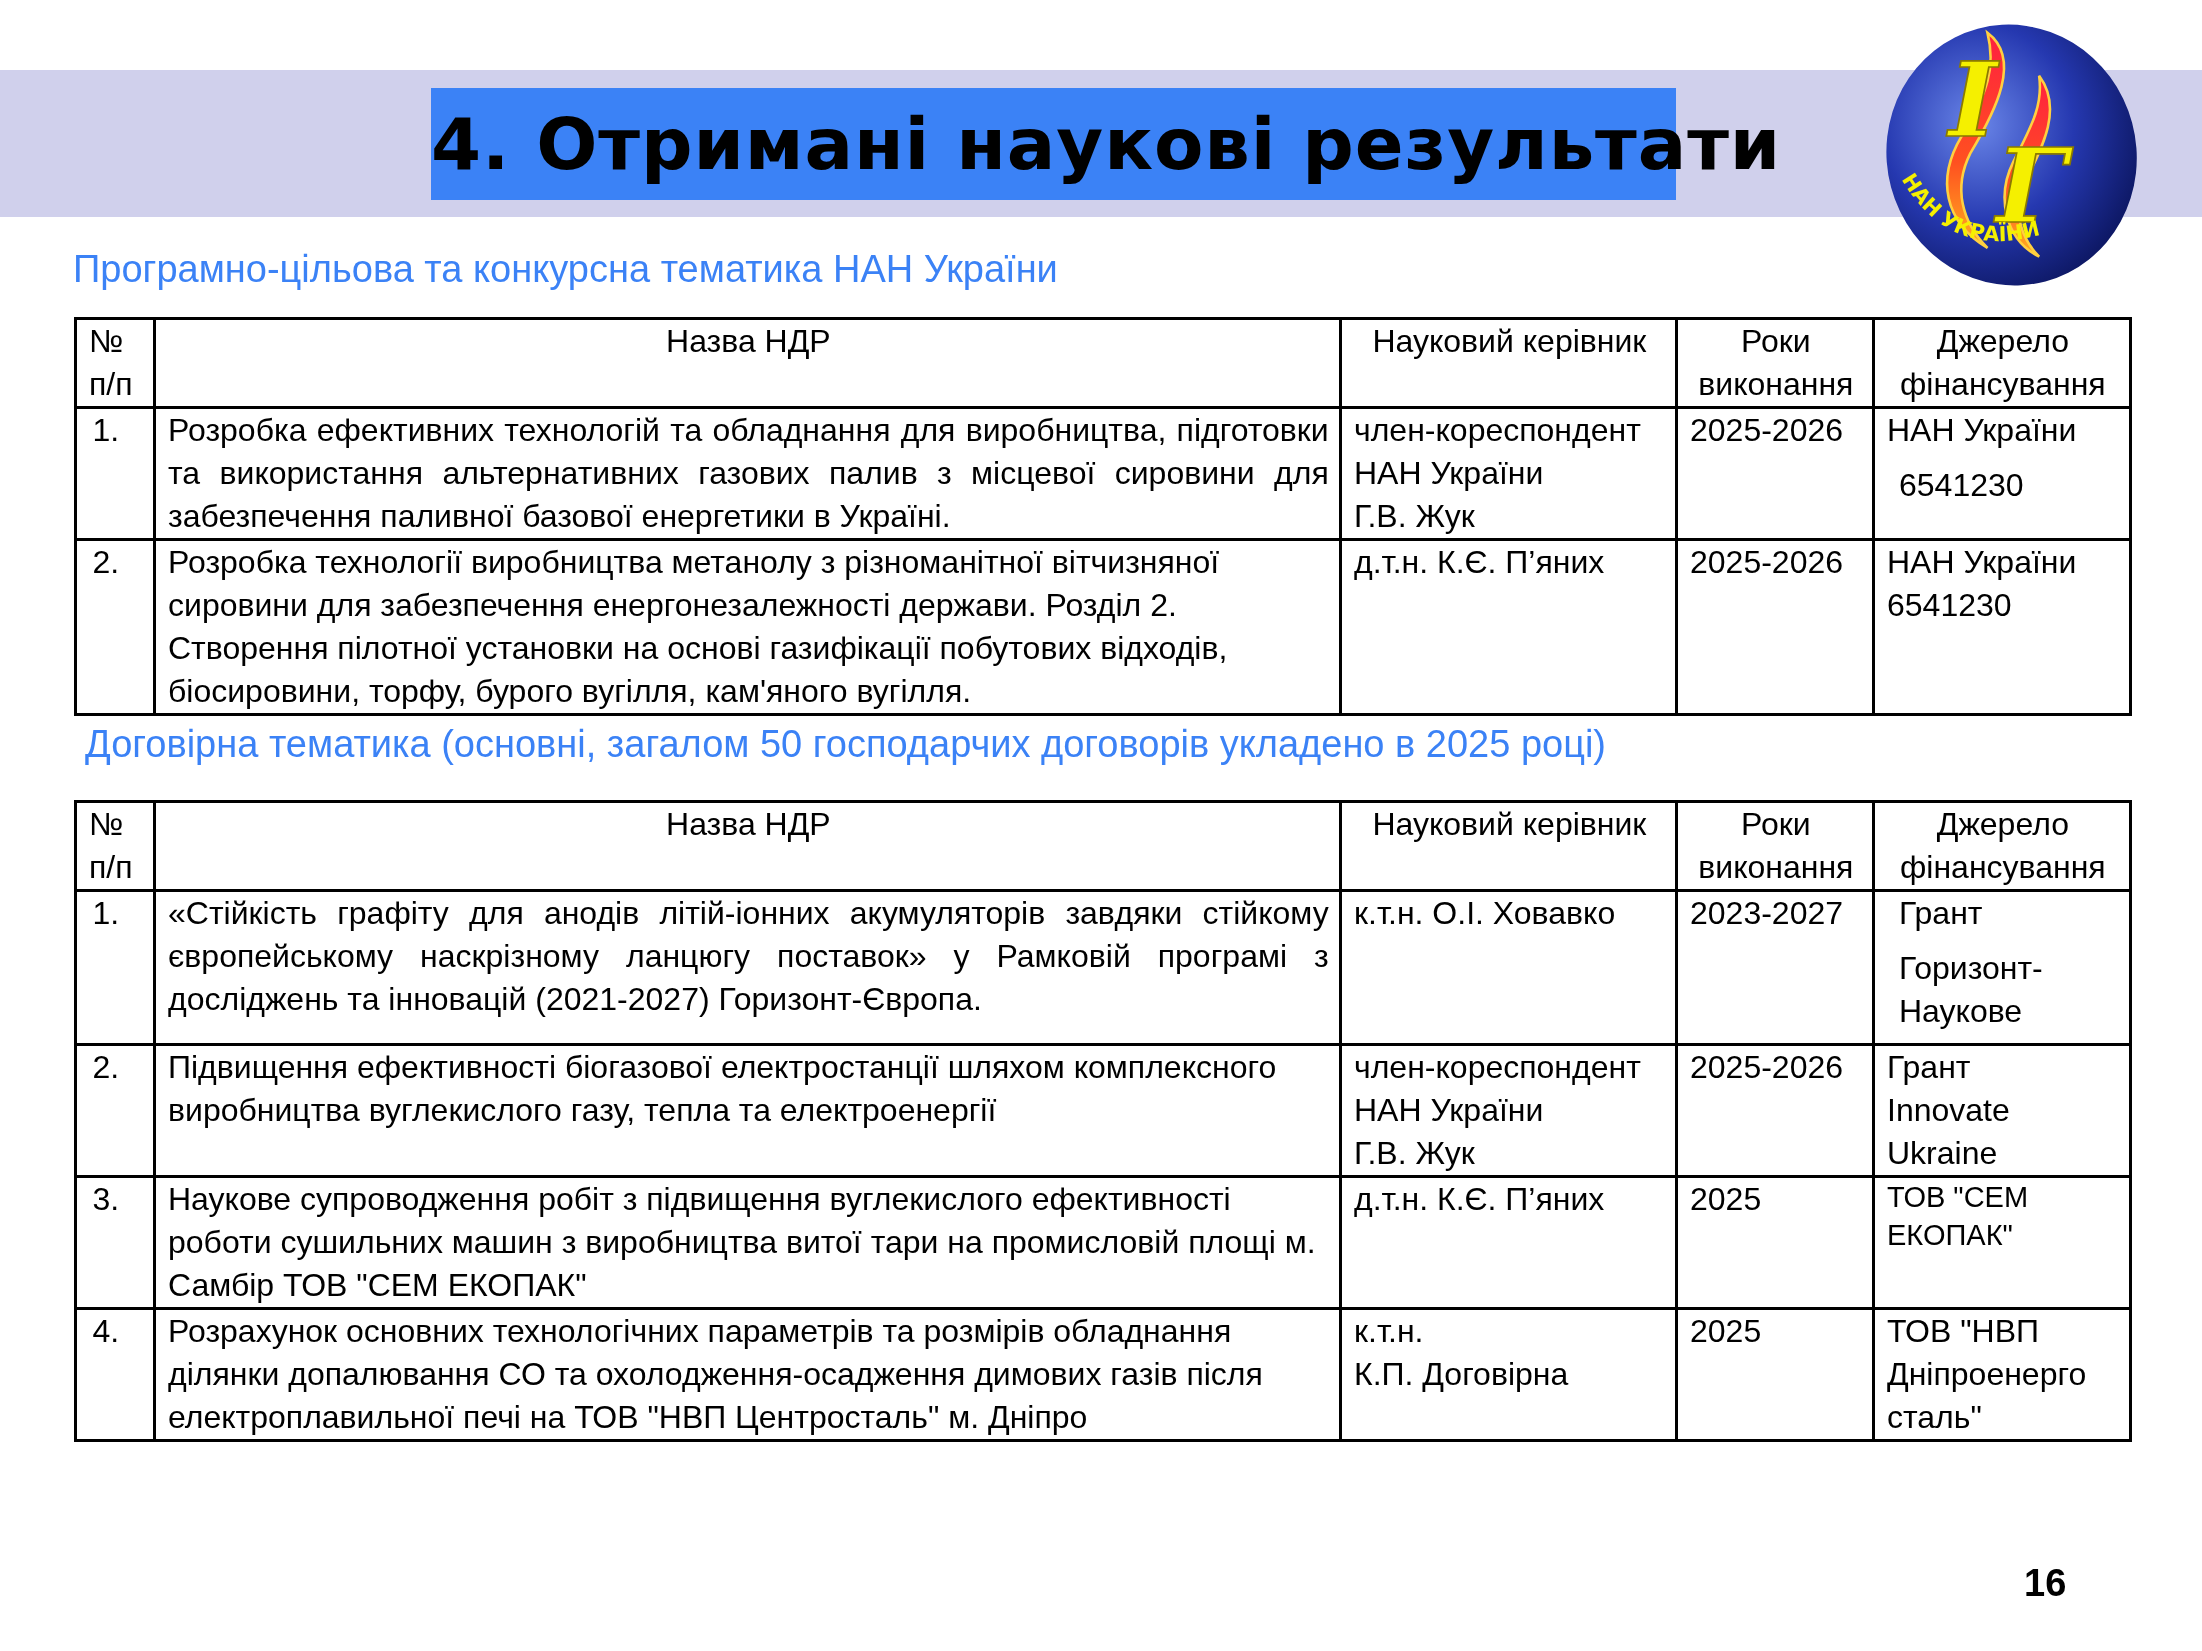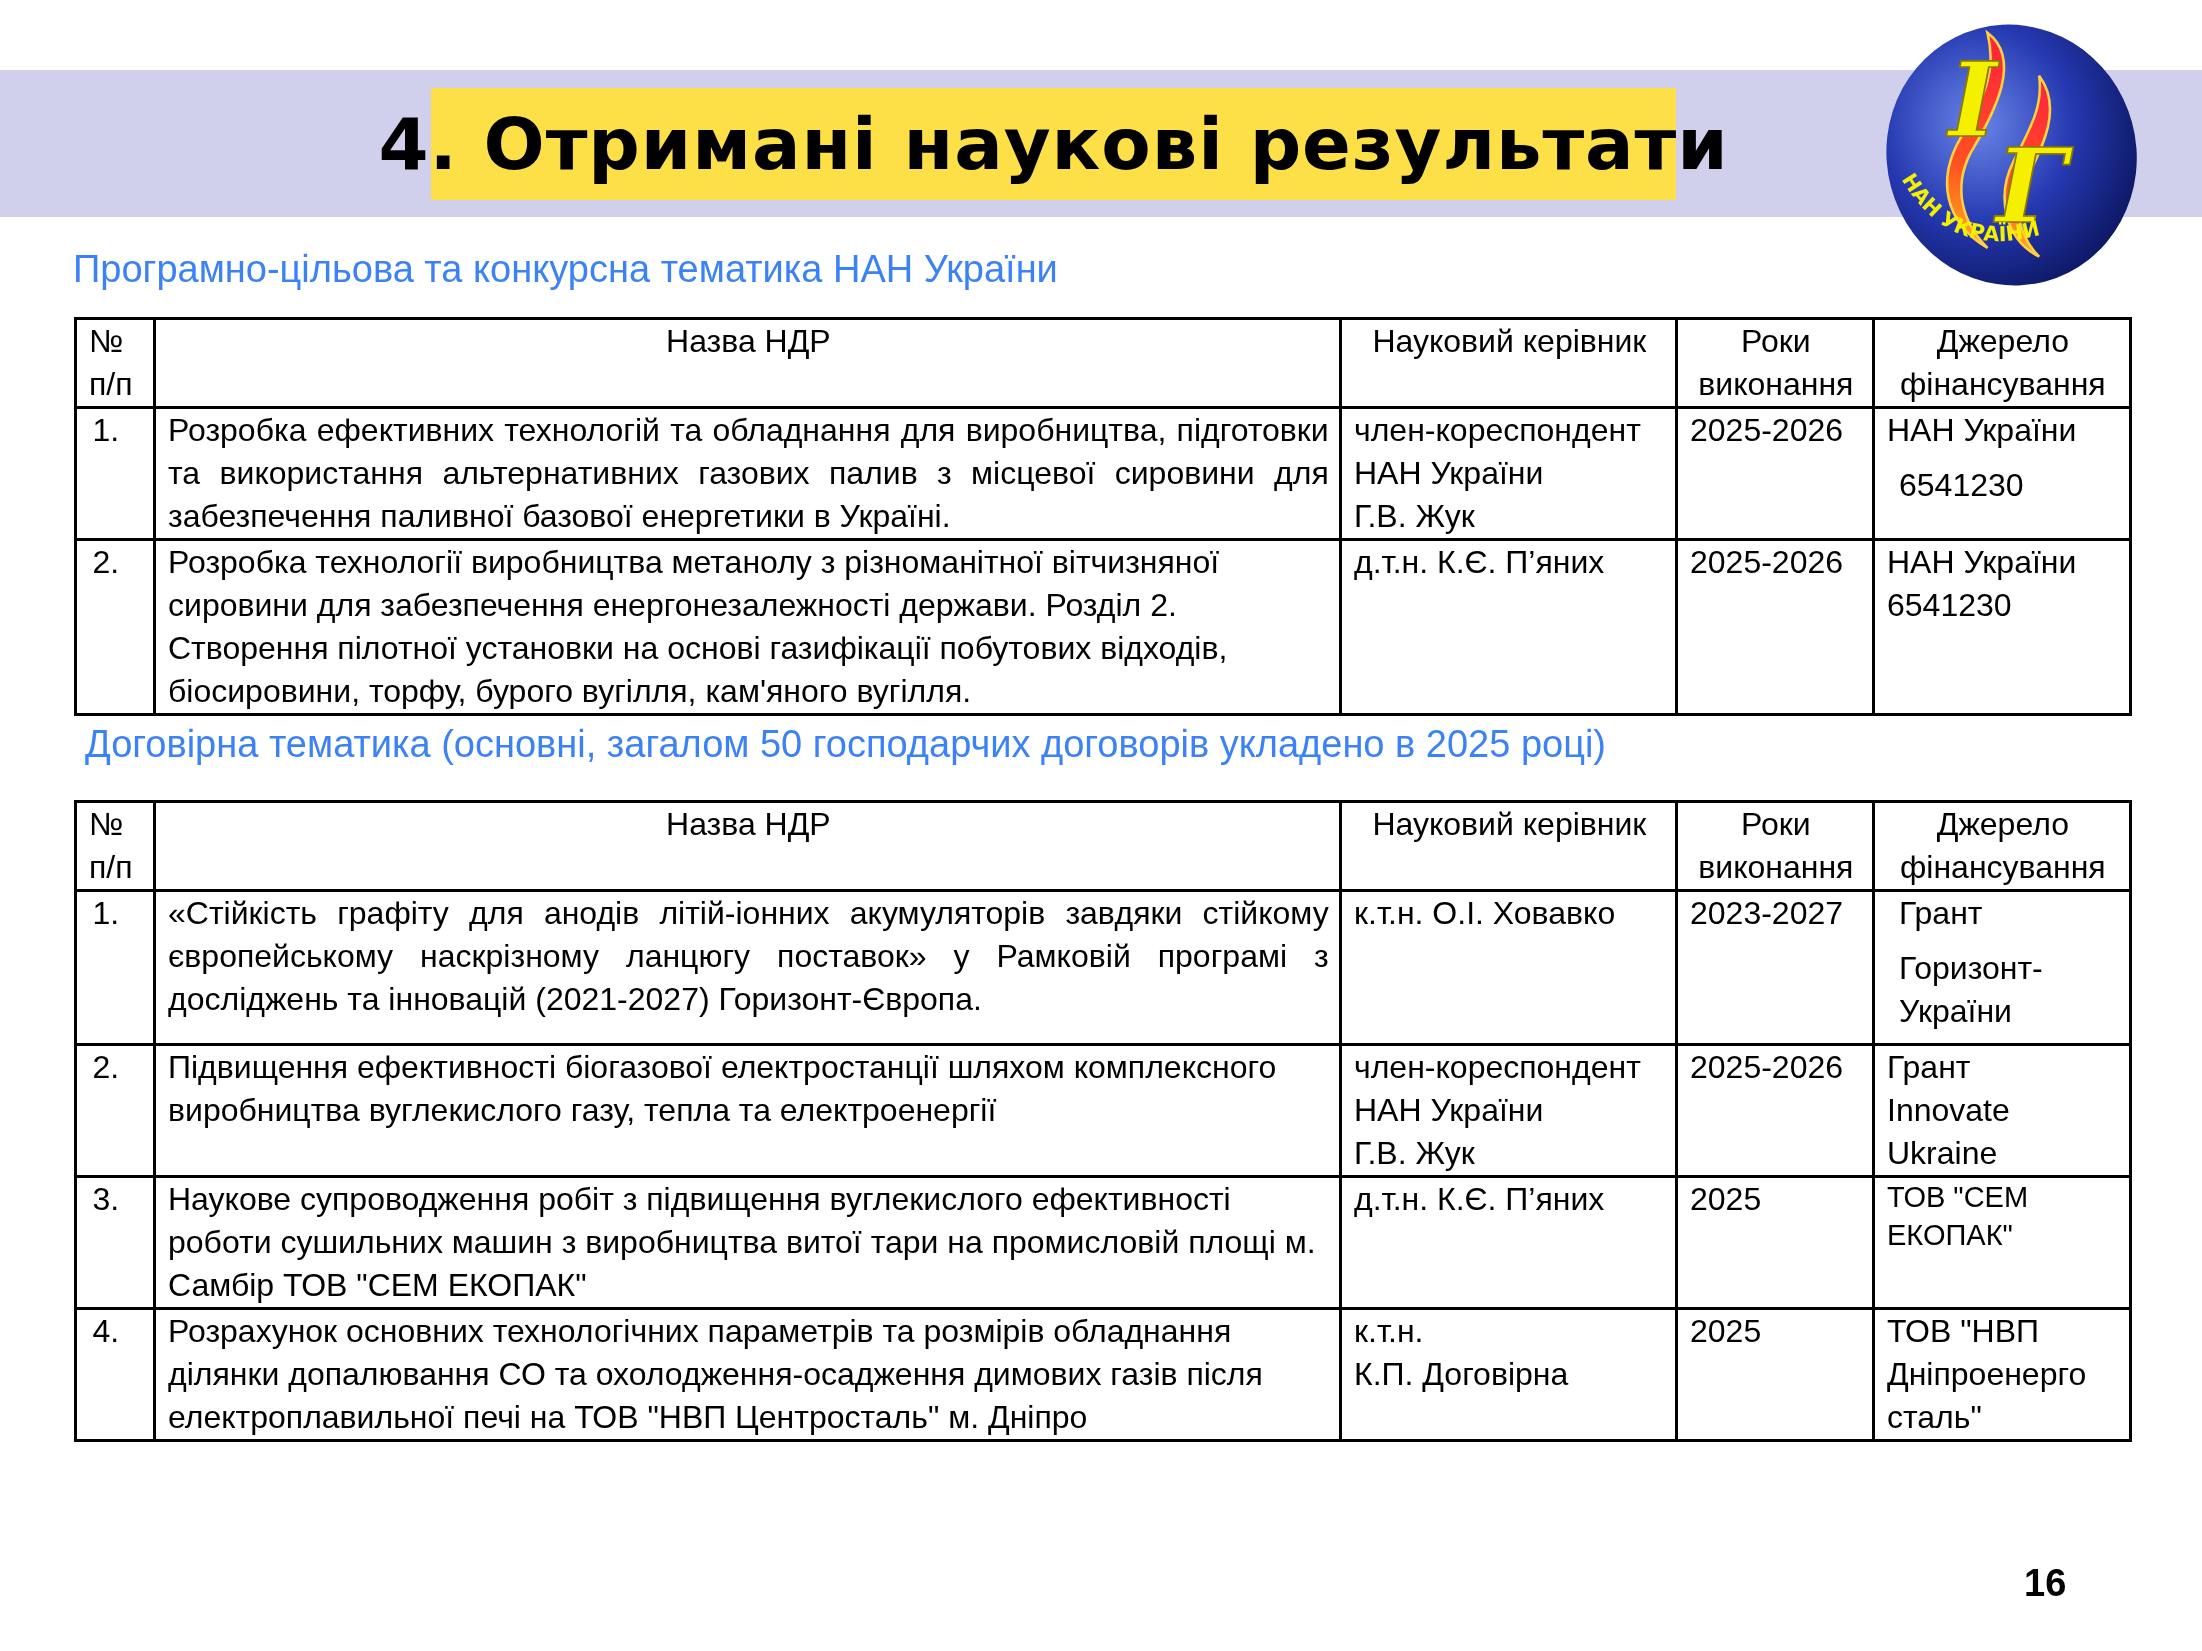--- a/index.html
+++ b/index.html
@@ -8,22 +8,22 @@
     background: #ffffff;
     font-family: "Liberation Sans", sans-serif;
     color: #000;
   }
   .band {
     position: absolute; left: 0; top: 70px; width: 2203px; height: 147px;
     background: #d0d0ec;
   }
   .title-box {
     position: absolute; left: 431px; top: 88px; width: 1245px; height: 112px;
-    background: #fde047;
-    display: flex; align-items: center; justify-content: center;
+    background: #3b82f6;
+    display: flex; align-items: center; justify-content: flex-start;
   }
   .title-box span {
     font-family: "DejaVu Sans", sans-serif;
     font-weight: bold; font-size: 72px; letter-spacing: 0.9px;
     white-space: nowrap;
   }
   .logo {
     position: absolute; left: 1867px; top: 6.9px; width: 284px; height: 284px;
   }
   .section-heading {
@@ -176,21 +176,21 @@
   <tr class="r2-1">
     <td class="num">1.</td>
     <td class="title">«Стійкість графіту для анодів літій-іонних акумуляторів завдяки стійкому європейському наскрізному ланцюгу поставок» у Рамковій програмі з досліджень та інновацій (2021-2027) Горизонт-Європа.</td>
     <td>
       <span class="line">к.т.н. О.І. Ховавко</span>
     </td>
     <td>2023-2027</td>
     <td>
       <span class="line indent">Грант</span>
       <span class="line indent gap-top">Горизонт-</span>
-      <span class="line indent">України</span>
+      <span class="line indent">Наукове</span>
     </td>
   </tr>
   <tr class="r2-2">
     <td class="num">2.</td>
     <td>Підвищення ефективності біогазової електростанції шляхом комплексного виробництва вуглекислого газу, тепла та електроенергії</td>
     <td>
       <span class="line">член-кореспондент</span>
       <span class="line">НАН України</span>
       <span class="line">Г.В. Жук</span>
     </td>

